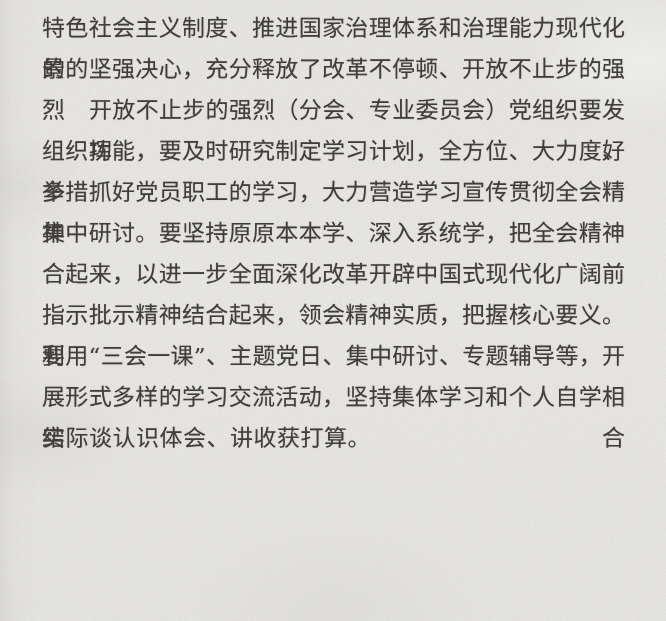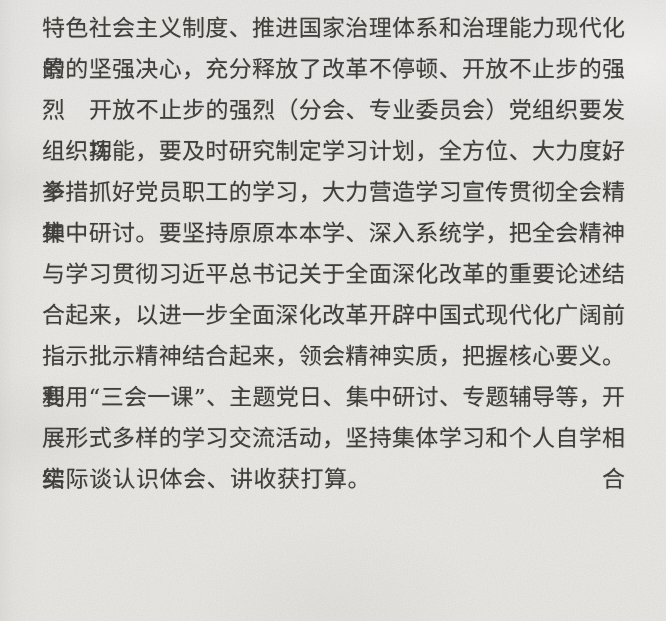--- a/index.html
+++ b/index.html
@@ -79,21 +79,20 @@
 
   <div class="blotches"></div>
 
   <div class="text-block" id="document-text">
       <div class="line fill">特色社会主义制度、推进国家治理体系和治理能力现代化的</div>
       <div class="line fill">景的坚强决心，充分释放了改革不停顿、开放不止步的强烈</div>
       <div class="line fill indent">开放不止步的强烈（分会、专业委员会）党组织要发挥好</div>
       <div class="line fill">组织功能，要及时研究制定学习计划，全方位、大力度、多</div>
       <div class="line fill">举措抓好党员职工的学习，大力营造学习宣传贯彻全会精神</div>
       <div class="line fill">集中研讨。要坚持原原本本学、深入系统学，把全会精神</div>
-      <div class="line fill">与学习贯彻习近平总书记关于全面深化改革的重要论述结</div>
       <div class="line fill">合起来，以进一步全面深化改革开辟中国式现代化广阔前</div>
       <div class="line fill">指示批示精神结合起来，领会精神实质，把握核心要义。要</div>
       <div class="line fill">利用“三会一课”、主题党日、集中研讨、专题辅导等，开</div>
       <div class="line fill">展形式多样的学习交流活动，坚持集体学习和个人自学相结合</div>
       <div class="line">实际谈认识体会、讲收获打算。</div>
     </div>
 
 </div>
 
 </body></html>

